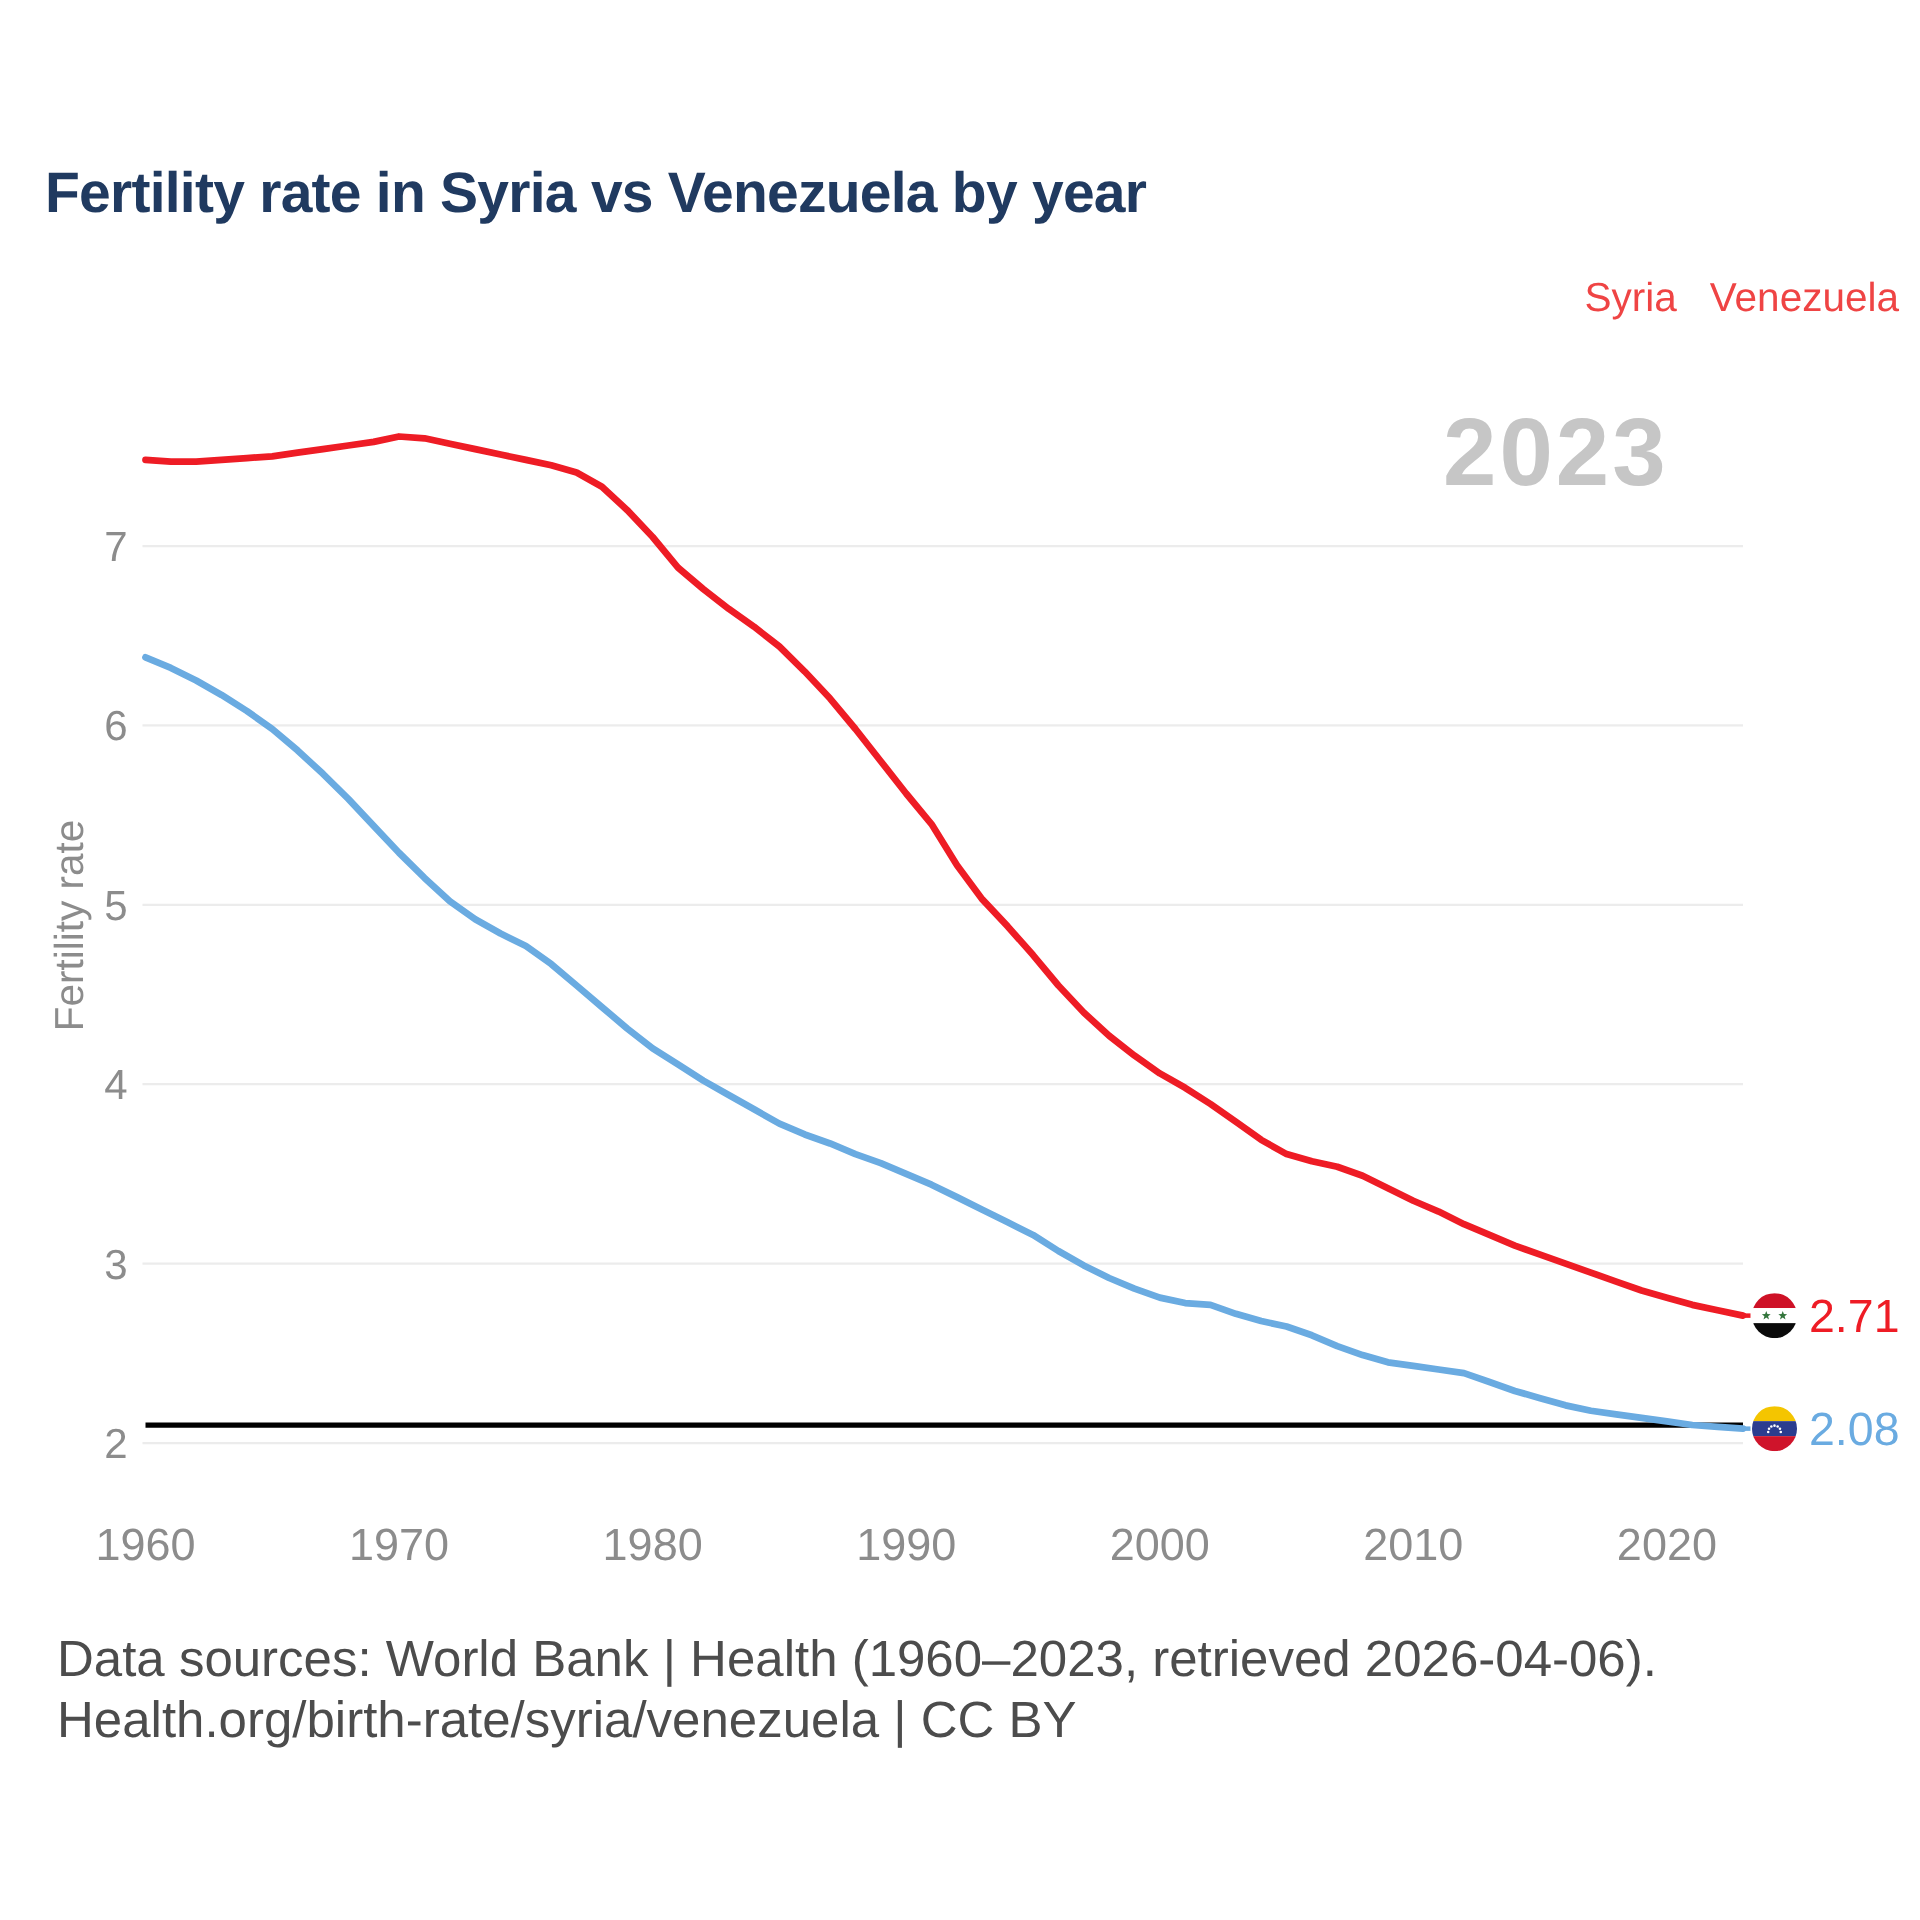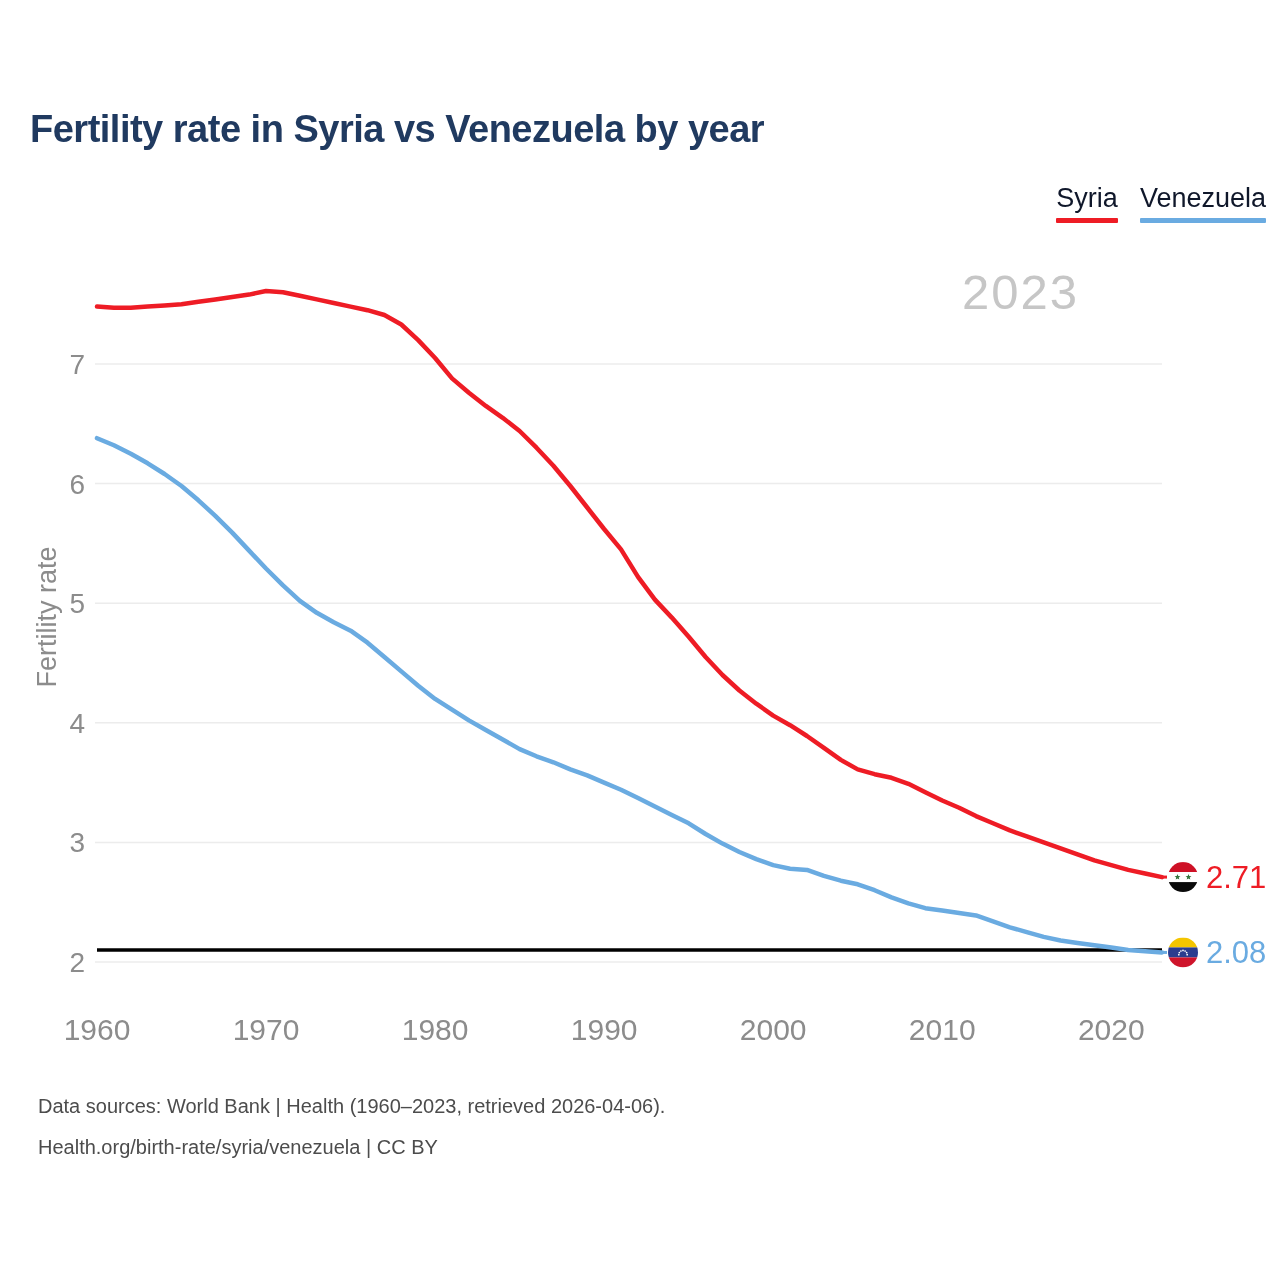--- a/index.html
+++ b/index.html
@@ -10,36 +10,36 @@
   .title{
     position:absolute;left:30px;top:108px;
     font-size:38px;font-weight:bold;color:#203a60;letter-spacing:-0.5px;
     white-space:nowrap;
   }
   .legend{
     position:absolute;top:183px;right:14px;
     display:flex;gap:22px;align-items:flex-end;
   }
   .legend-item{
-    display:flex;flex-direction:column;align-items:center;
-    font-size:27px;color:#0f172a;cursor:pointer;text-align:right;
+    display:flex;flex-direction:row;align-items:center;
+    font-size:27px;color:#ef4444;cursor:pointer;text-align:right;
   }
   .legend-underline{height:5px;width:100%;margin-top:4px;border-radius:1px;}
   .watermark{
     position:absolute;left:962px;top:264px;
-    font-size:49px;font-weight:normal;color:#c6c6c6;letter-spacing:2px;
+    font-size:64px;font-weight:bold;color:#c6c6c6;letter-spacing:2px;
   }
   .y-title{
     position:absolute;left:47px;top:617px;
     transform:translate(-50%,-50%) rotate(-90deg);
     font-size:27px;color:#8c8c8c;white-space:nowrap;
   }
   .footer{
     position:absolute;left:38px;top:1086px;
-    font-size:20px;color:#4c4c4c;line-height:41px;
+    font-size:34px;color:#4c4c4c;line-height:41px;
   }
   #chart-svg{position:absolute;left:0;top:0;}
 </style>
 </head>
 <body>
 
 <div class="page">
 
   <div class="title">Fertility rate in Syria vs Venezuela by year</div>
 

